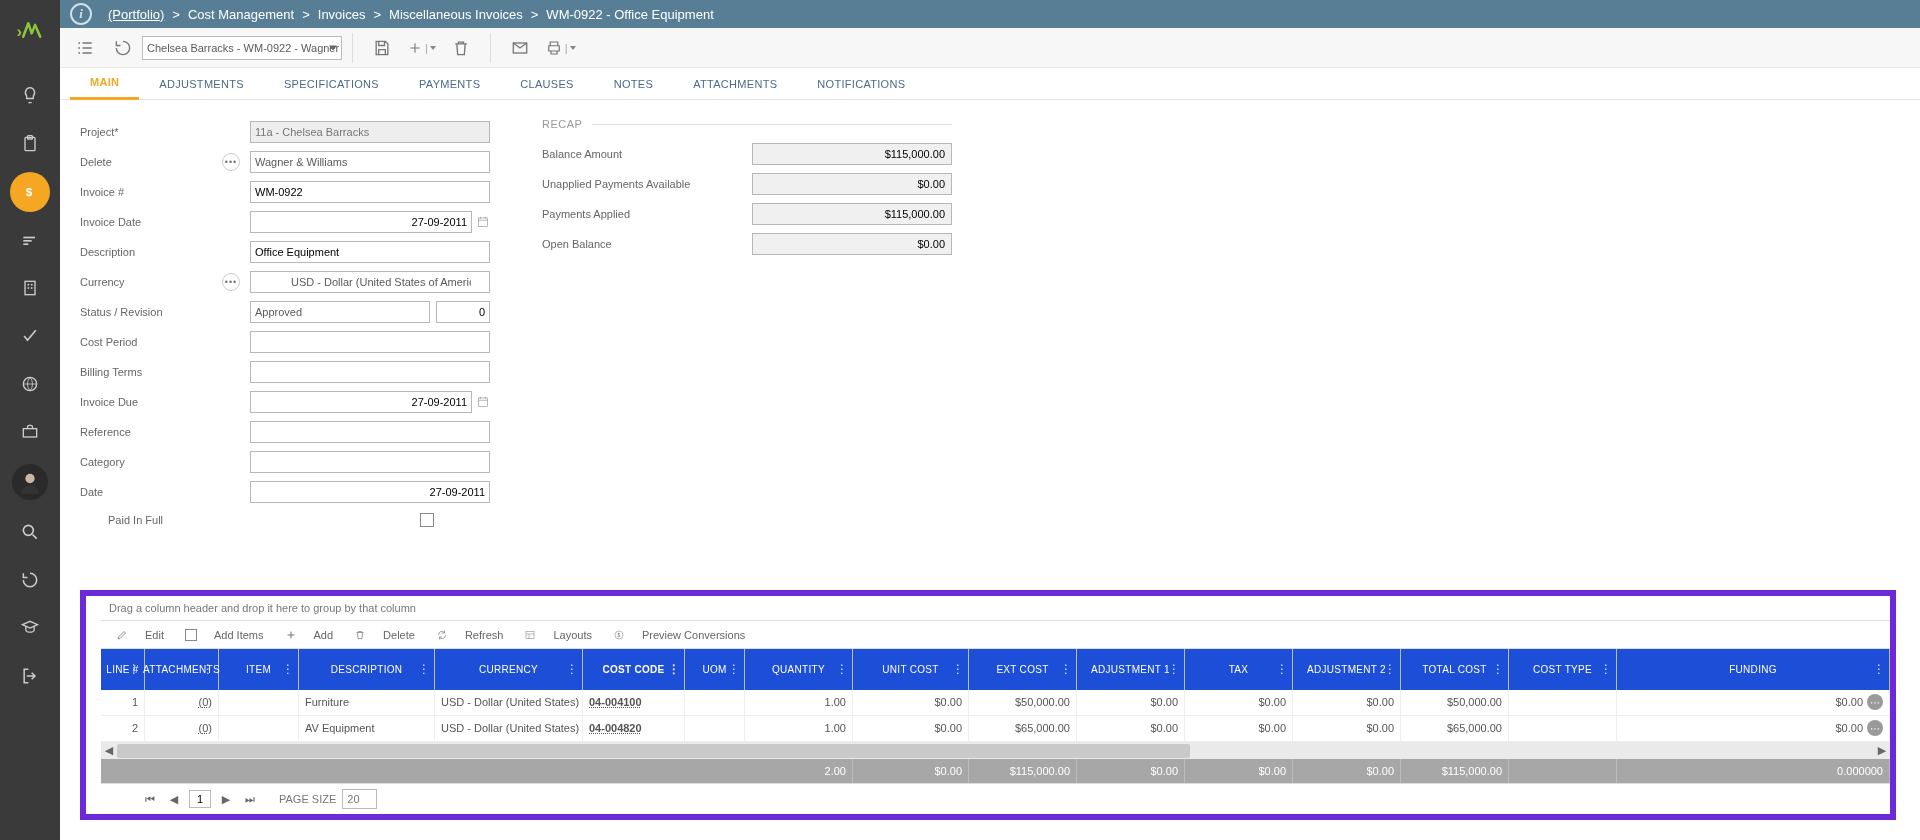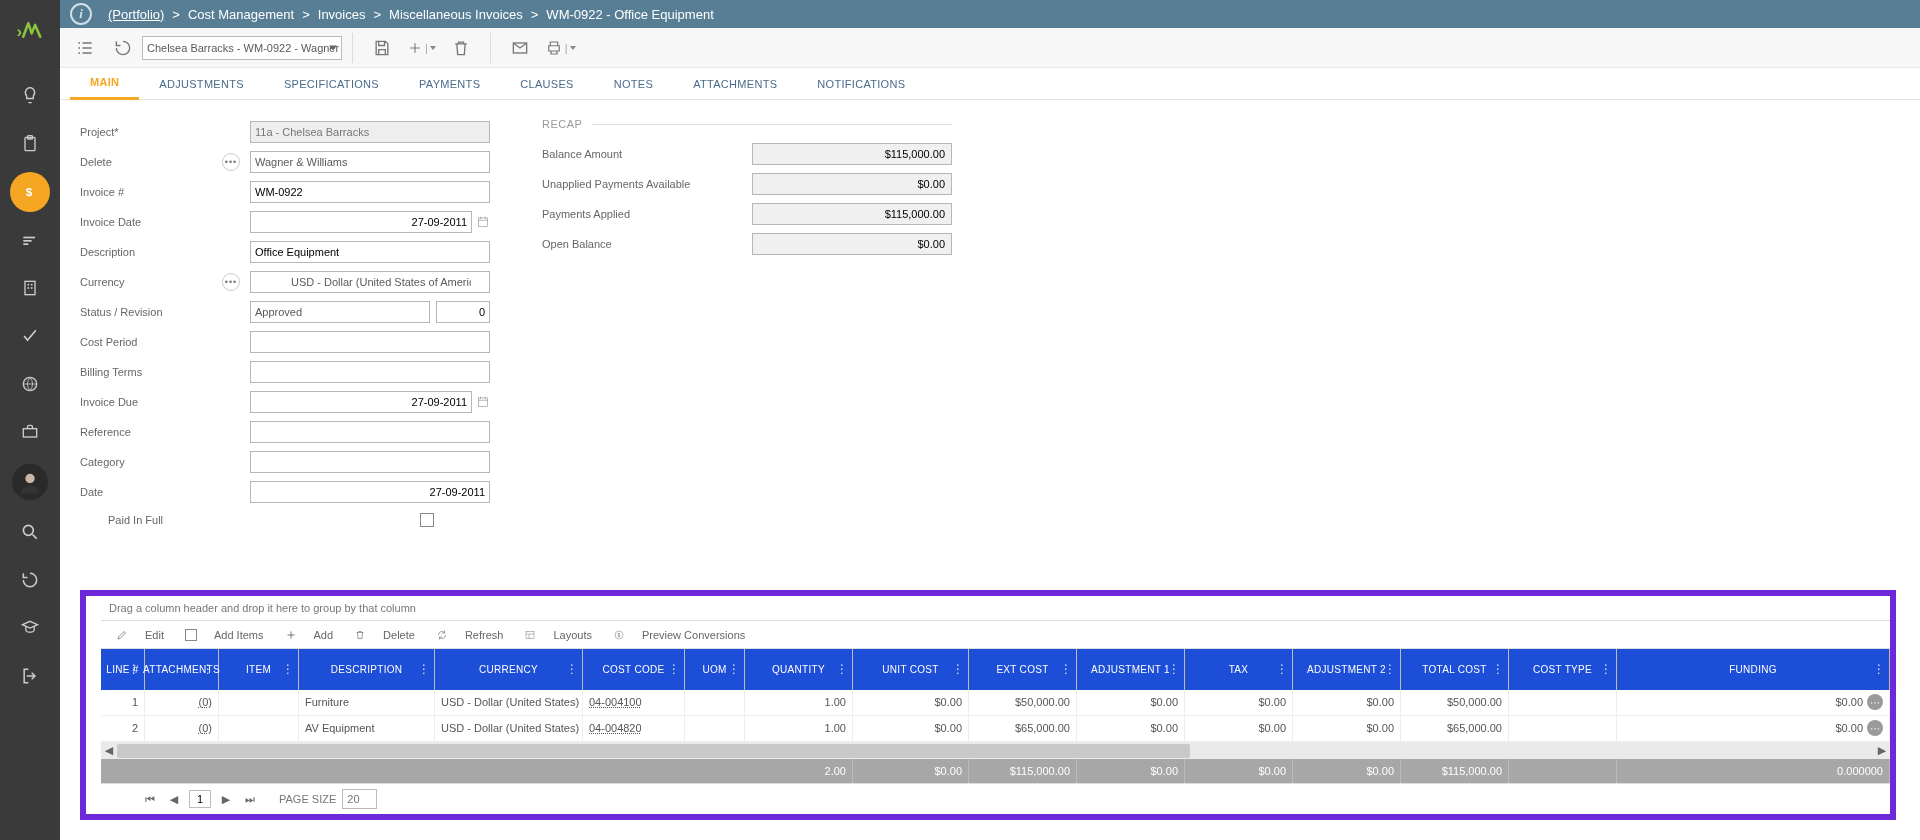--- a/index.html
+++ b/index.html
@@ -83,21 +83,21 @@
 #grid-hscroll .arrow.l { left:0; } #grid-hscroll .arrow.r { right:0; }
 #grid-totals { height:26px; background:#a7a7a7; color:#fff; display:flex; font-size:11px; }
 #grid-totals .tc { display:flex; align-items:center; justify-content:flex-end; padding:0 6px; border-right:1px solid #bbb; }
 #grid-pager { height:32px; border-top:1px solid #ddd; display:flex; align-items:center; gap:6px; padding:0 40px; color:#777; font-size:11px; }
 #grid-pager .pbtn { width:18px; height:18px; display:inline-flex; align-items:center; justify-content:center; color:#666; cursor:pointer; }
 #grid-pager .page-input { width:22px; height:18px; border:1px solid #bbb; text-align:center; font-size:11px; }
 #grid-pager .size-select { height:20px; border:1px solid #bbb; font-size:11px; padding:0 16px 0 4px; position:relative; display:inline-flex; align-items:center;}
 
 
 .c-line{width:44px;} .c-att{width:74px;} .c-item{width:80px;} .c-desc{width:136px;} .c-curr{width:148px;}
-.c-code{width:102px;} .c-uom{width:60px;} .c-qty{width:108px;} .c-ucost{width:116px;} .c-ext{width:108px;}
+.c-code{width:102px;font-weight:bold;} .c-uom{width:60px;} .c-qty{width:108px;} .c-ucost{width:116px;} .c-ext{width:108px;}
 .c-adj1{width:108px;} .c-tax{width:108px;} .c-adj2{width:108px;} .c-tot{width:108px;} .c-type{width:108px;} .c-fund{width:128px;}
 
 </style>
 </head>
 <body>
 
 <div id="left-rail">
   <div class="logo">
     <svg viewBox="0 0 40 40">
         <text x="4" y="28" font-size="20" font-weight="bold" fill="#8bc53f">›</text>

